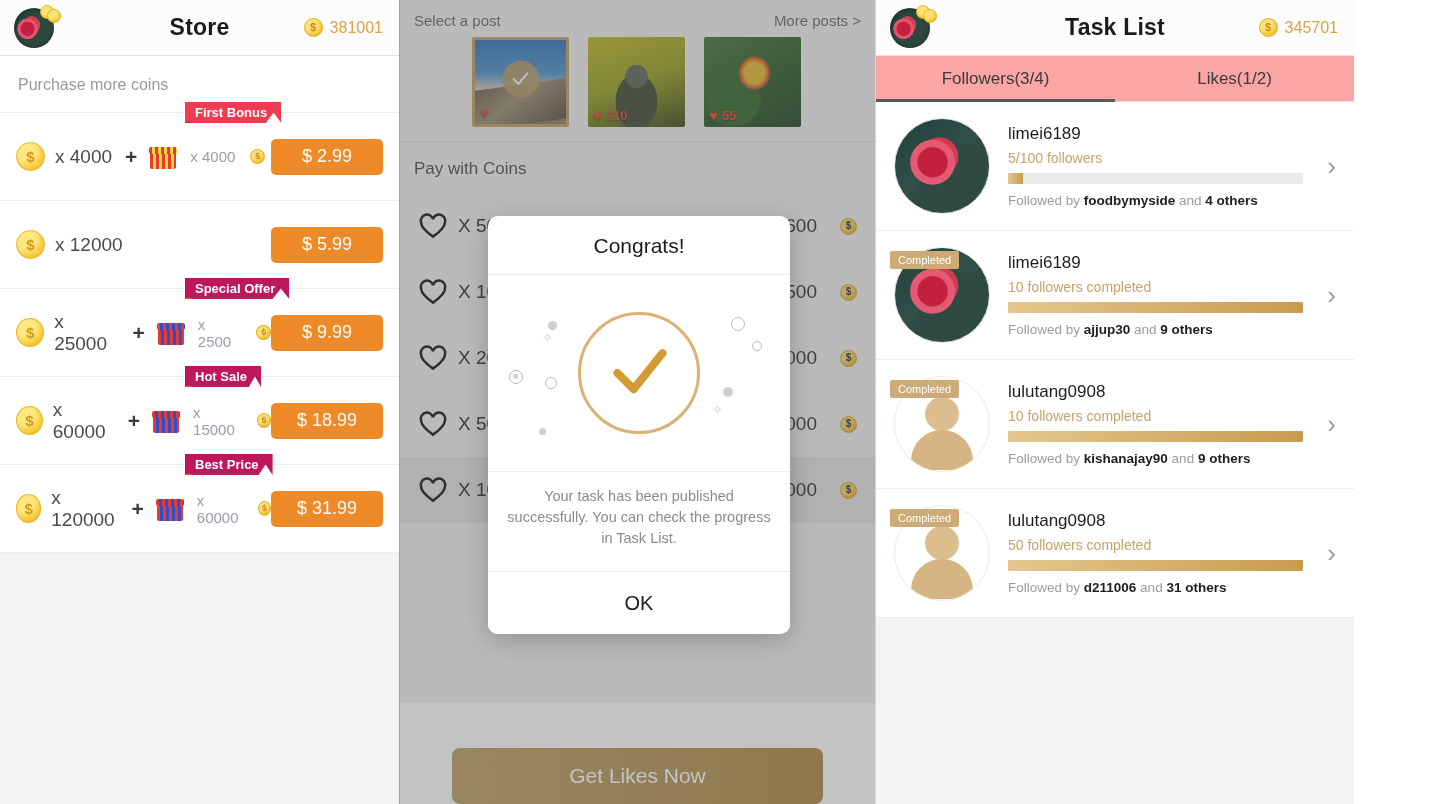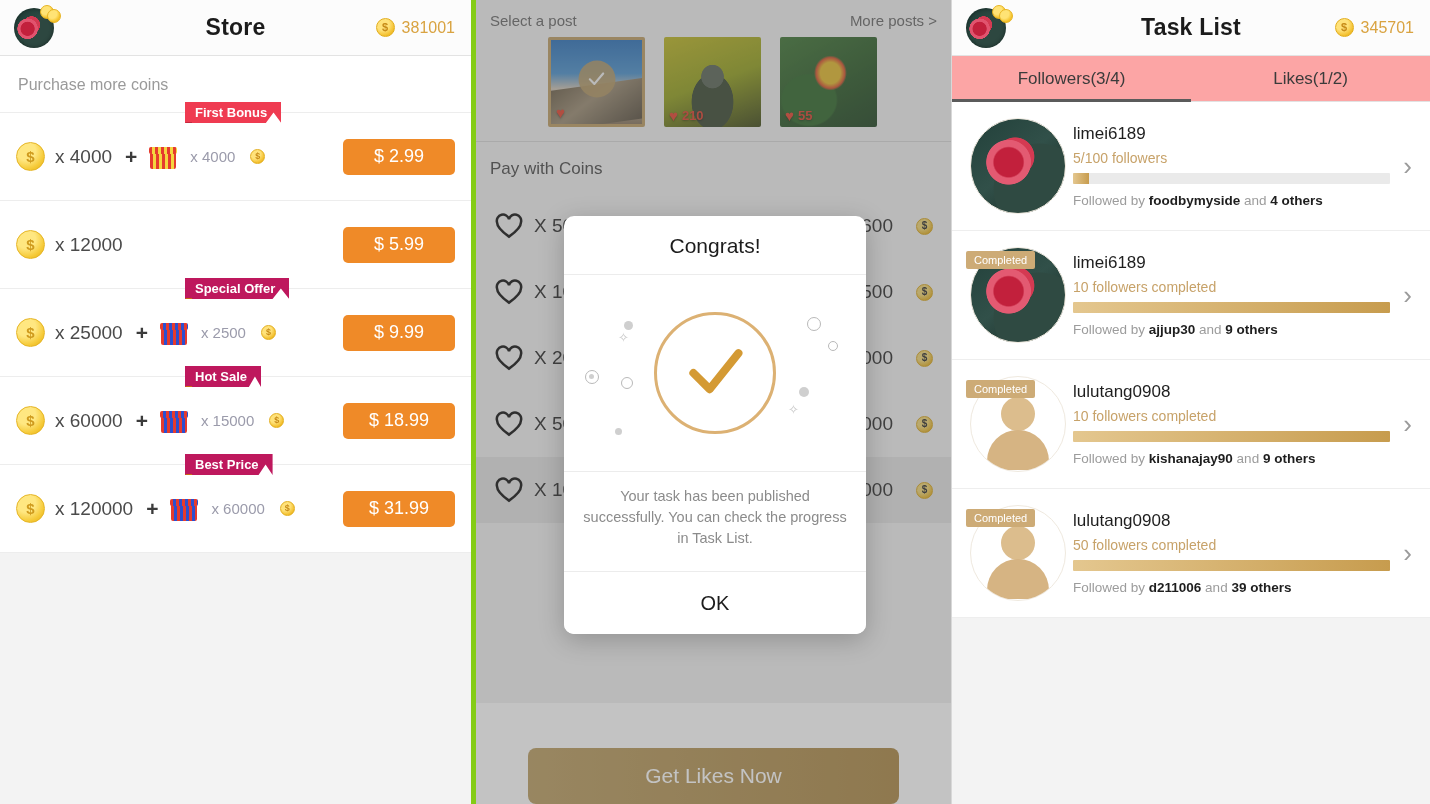--- a/index.html
+++ b/index.html
@@ -6,21 +6,21 @@
   html, body {
     width: 1430px; height: 804px;
     font-family: "Liberation Sans", sans-serif;
     background: #ffffff;
     overflow: hidden;
   }
   .screens { display: flex; width: 1430px; height: 804px; }
 
   
   .panel { position: relative; height: 804px; overflow: hidden; background:#fff; }
-  .panel-store { width: 476px; border-right: 5px solid #84cc16; }
+  .panel-store { width: 400px; border-right: 1px solid #84cc16; }
   .panel-pay   { width: 476px; border-right: 1px solid #d8d8d8; }
   .panel-task  { width: 478px; }
 
   
   .topbar {
     height: 56px; position: relative;
     display:flex; align-items:center;
     background:#fcfcfc;
     border-bottom:1px solid #e3e3e3;
   }
@@ -218,21 +218,21 @@
   
   .tabs { display:flex; height:46px; border-bottom:1px solid #e2e2e2; background:#fca5a5; }
   .tab {
     flex:1; display:flex; align-items:center; justify-content:center;
     font-size:17px; color:#3b3b3b; cursor:pointer; position:relative;
   }
   .tab.active::after {
     content:""; position:absolute; left:0; right:0; bottom:-1px; height:3px; background:#5b5b5b;
   }
   .task-row {
-    display:flex; align-items:center; gap:7px;
+    display:flex; align-items:center; gap:18px;
     padding:16px 12px 16px 18px; border-bottom:1px solid #eeeeee;
     background:#fff;
   }
   .t-avatar { position:relative; width:96px; height:96px; flex:0 0 auto; }
   .t-avatar .circle {
     width:96px; height:96px; border-radius:50%; overflow:hidden;
     border:1px solid #efe9df;
   }
   .circle.rose {
     background:
@@ -559,21 +559,21 @@
           <div class="t-avatar">
             <span class="badge-completed">Completed</span>
             <div class="circle person"></div>
           </div>
           <div class="t-body">
             <div class="t-user">lulutang0908</div>
             <div class="t-count">50 followers completed</div>
             <div class="t-bar">
               <div class="fill" style="width:100%"></div>
             </div>
-            <div class="t-foot">Followed by <b>d211006</b> and <b>39 others</b></div>
+            <div class="t-foot">Followed by <b>d211006</b> and <b>31 others</b></div>
           </div>
           <div class="chev">›</div>
         </div>
       </div>
     <div class="task-tail"></div>
   </div>
 
 </div>
 
 </body></html>

